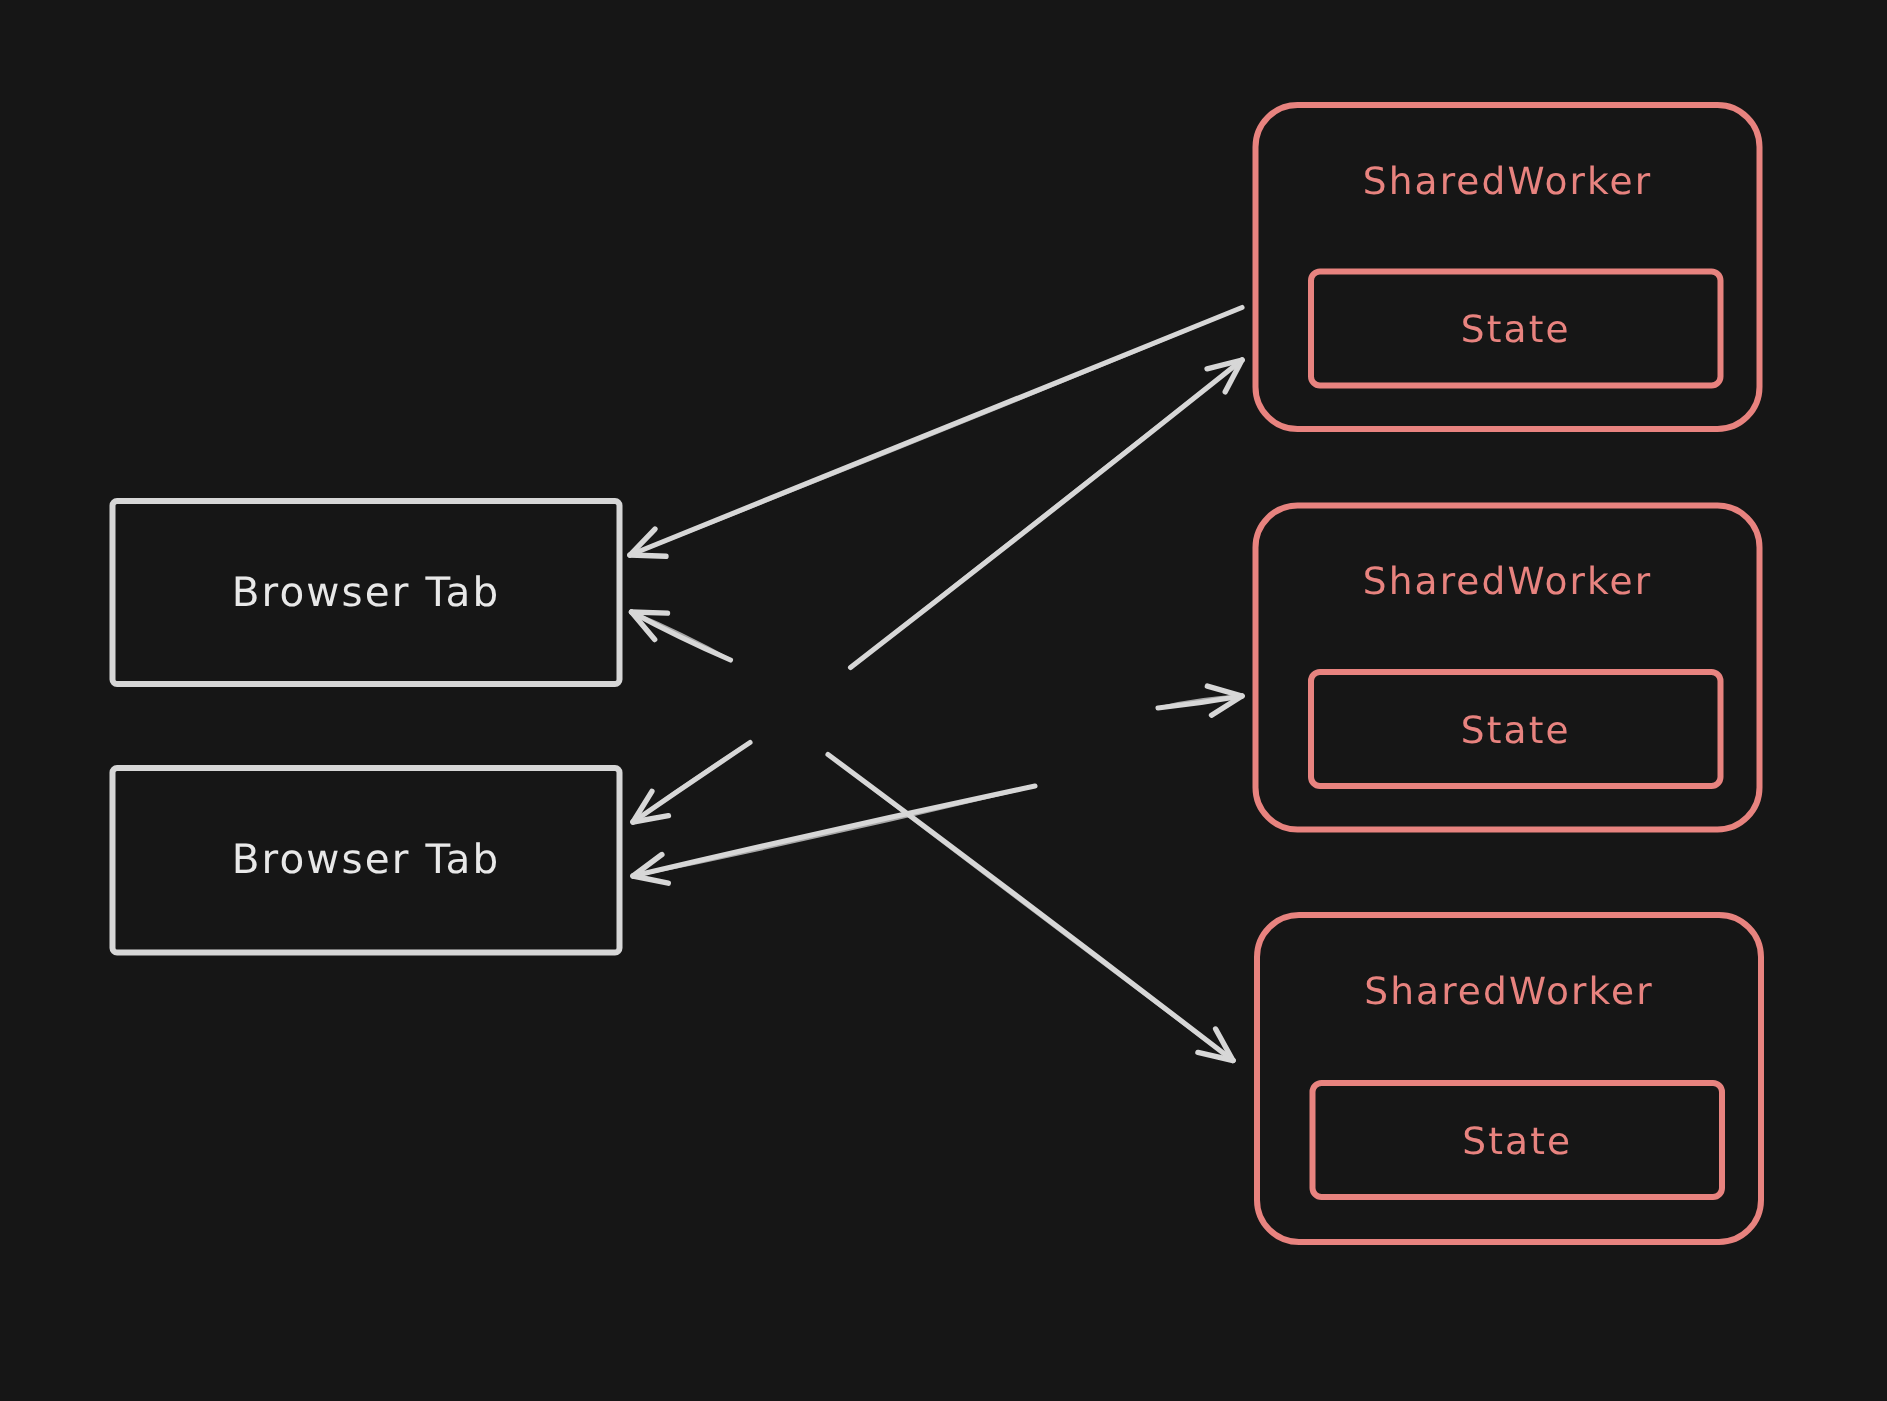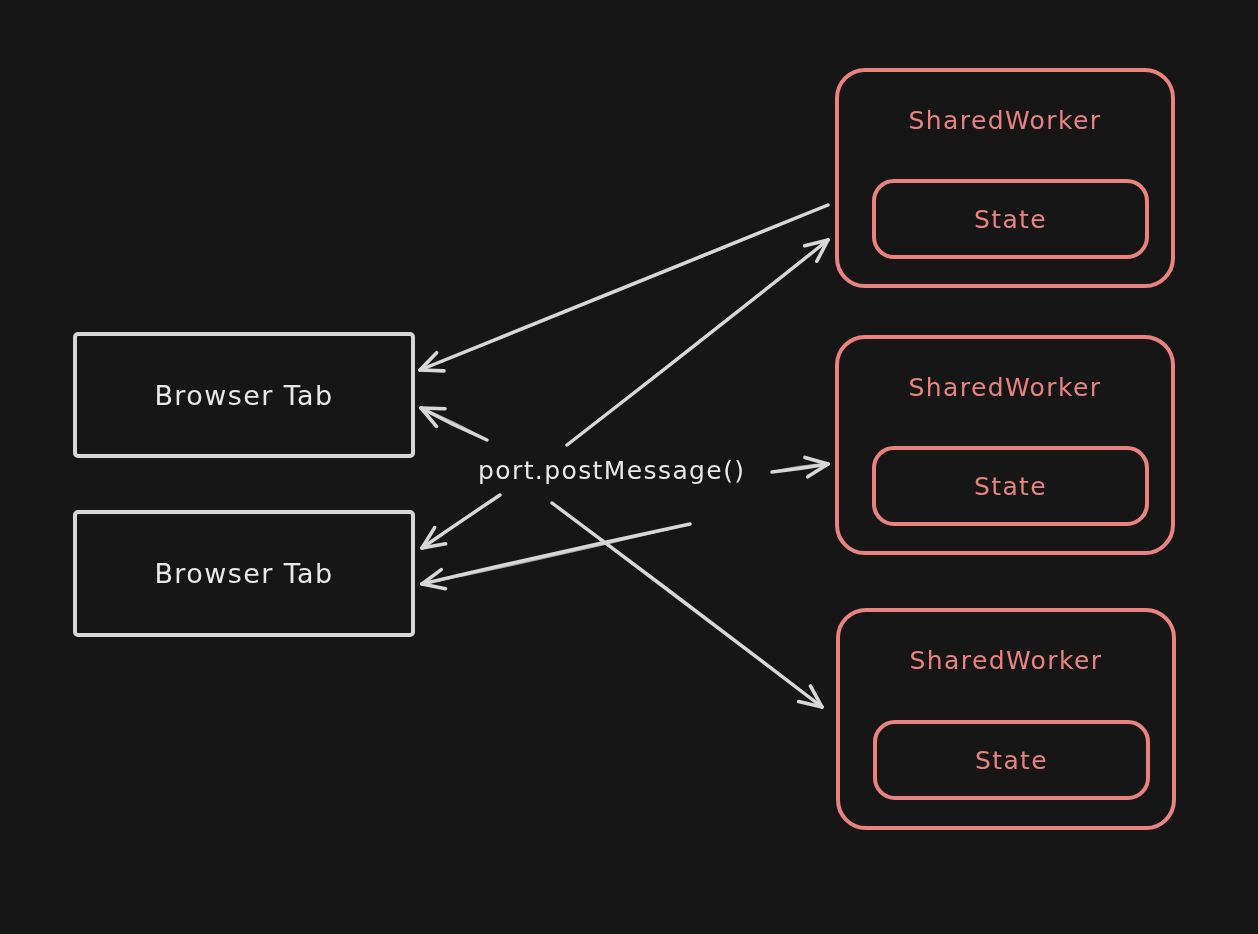--- a/index.html
+++ b/index.html
@@ -51,21 +51,21 @@
     position: absolute;
     left: 0;
     right: 0;
     text-align: center;
     color: #e8837f;
   }
   .state-box {
     position: absolute;
     box-sizing: border-box;
     border: 4px solid #e8837f;
-    border-radius: 22px;
+    border-radius: 8px;
     background: #161616;
     display: flex;
     align-items: center;
     justify-content: center;
   }
   .state-label {
     color: #e8837f;
   }
   .tab-label {
     color: #e8e8e8;
@@ -153,15 +153,14 @@
     </div>
   </div>
 
   <div class="node worker-node" id="node-worker-2" style="left: 836px; top: 608px; width: 340px; height: 222px; border-color: rgb(232, 131, 127);">
     <div class="worker-title hand" style="top: 34px; color: rgb(232, 131, 127); font-size: 25px;">SharedWorker</div>
     <div class="state-box" style="left: 33px; top: 108px; width: 277px; height: 80px; border-color: rgb(232, 131, 127);">
       <span class="state-label hand" style="color: rgb(232, 131, 127); font-size: 25px;">State</span>
     </div>
   </div>
 
-  <div class="edge-label hand" id="edge-label-node" style="left: 478px; top: 456px; color: rgb(232, 232, 232); font-size: 25px;">port.postMessage()</div>
 
 </div>
 
 </body></html>

